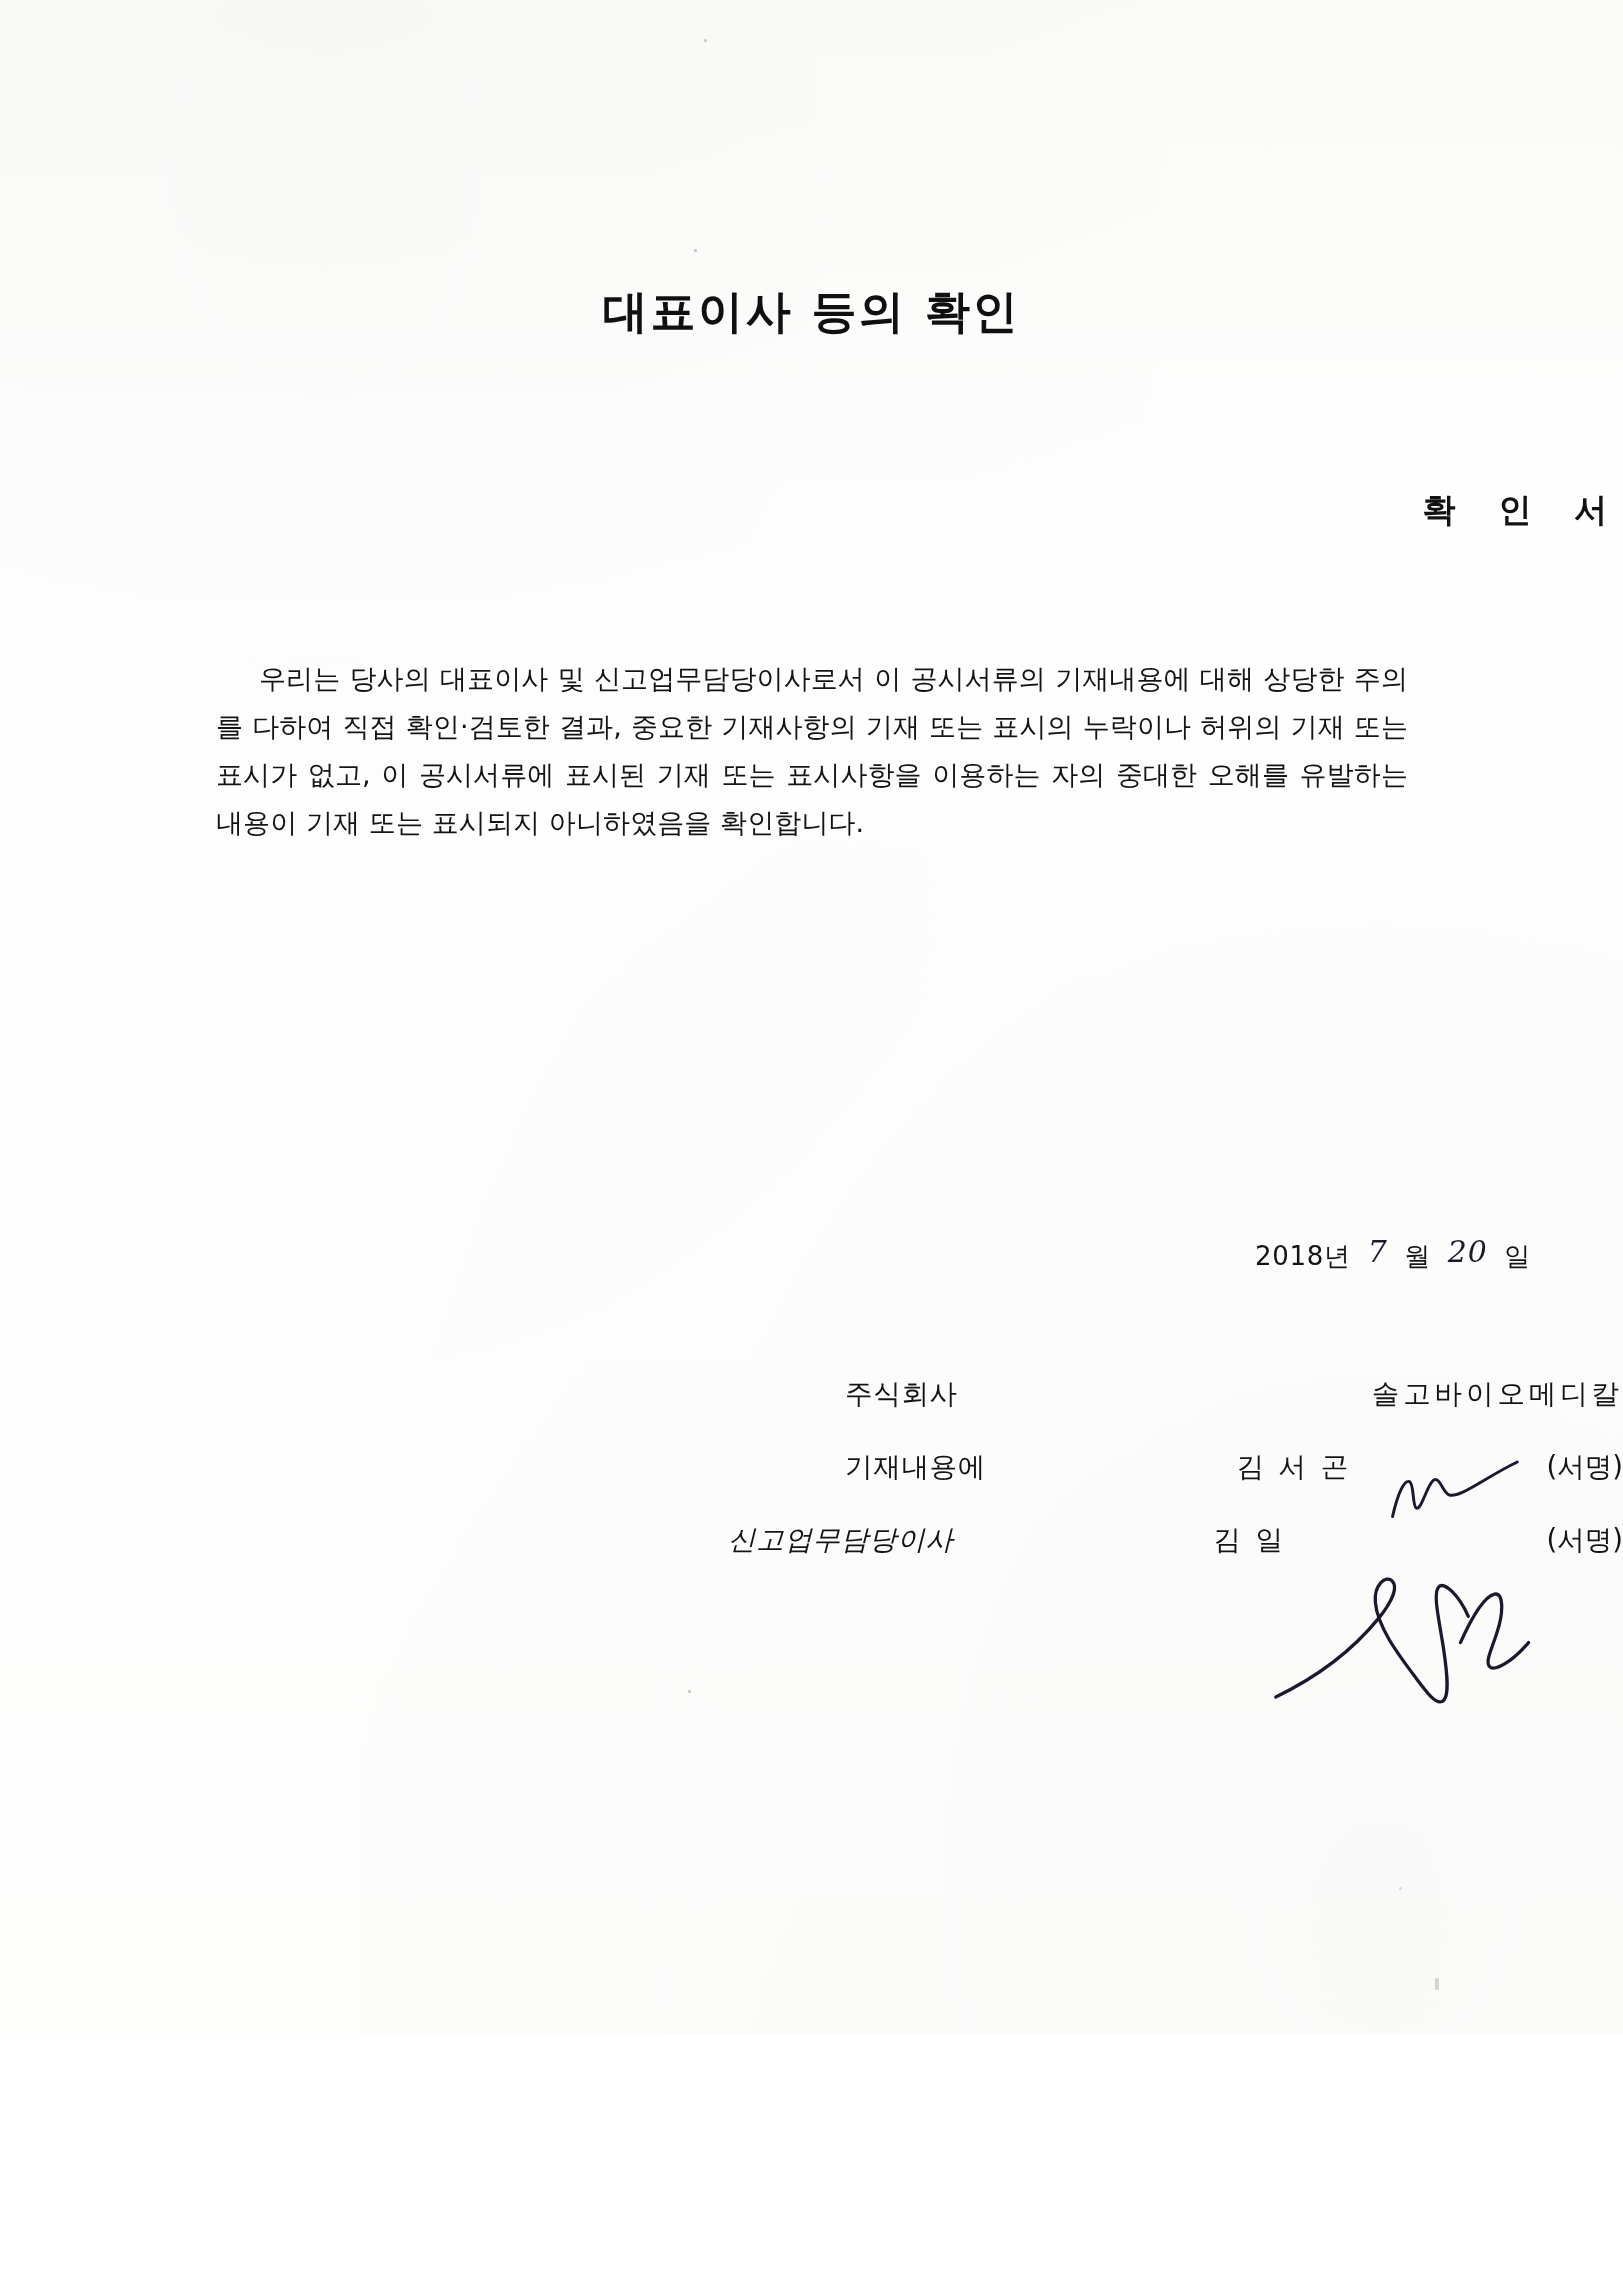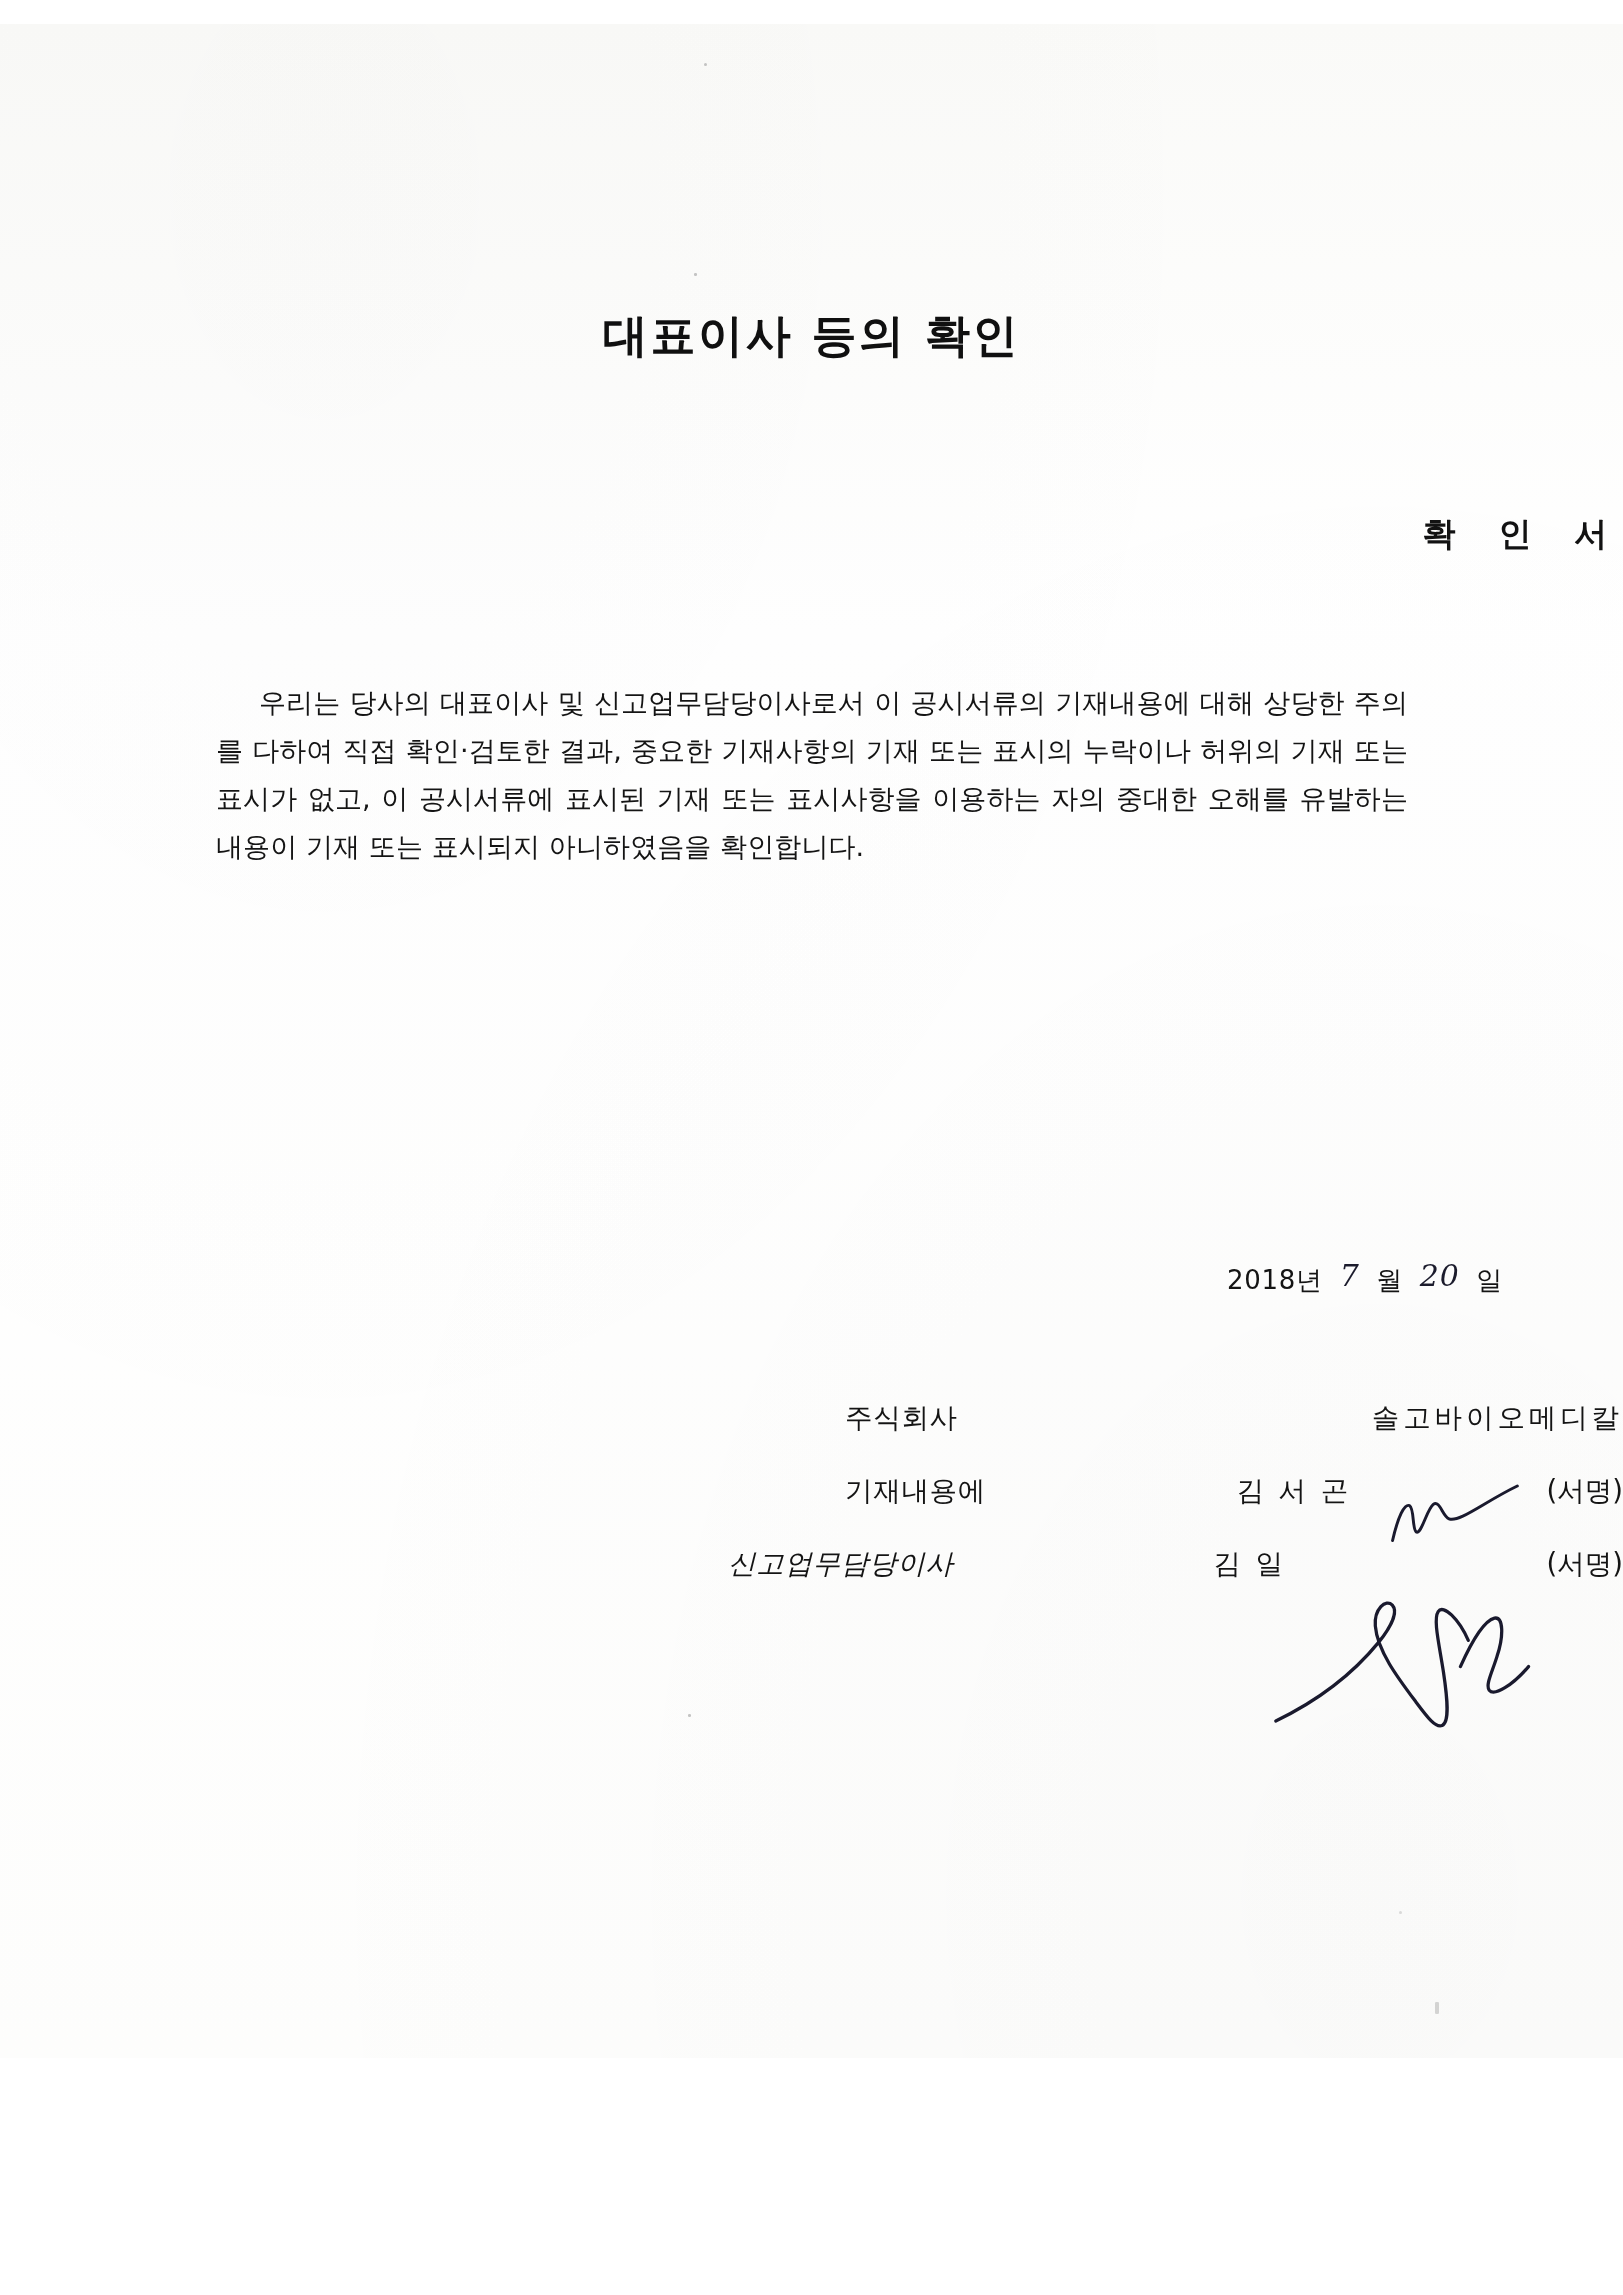--- a/index.html
+++ b/index.html
@@ -10,21 +10,20 @@
   body {
     font-family: "DejaVu Sans", "Liberation Sans", sans-serif;
     color: #111111;
   }
   .page {
     position: relative;
     width: 1623px;
     height: 2034px;
     background: #22c55e;
     overflow: hidden;
-    margin-top: 24px;
   }
   
   .page::before {
     content: "";
     position: absolute;
     inset: 0;
     background:
       radial-gradient(ellipse at 20% 8%, rgba(0,0,0,0.012), rgba(0,0,0,0) 55%),
       radial-gradient(ellipse at 85% 92%, rgba(0,0,0,0.015), rgba(0,0,0,0) 60%),
       linear-gradient(180deg, rgba(250,250,248,1) 0%, rgba(255,255,255,1) 30%, rgba(253,253,252,1) 100%);
@@ -80,21 +79,21 @@
   }
   #para1 { top: 655px; }
   #para2 { top: 934px; }
 
   .date-line {
     position: absolute;
     left: 0;
     top: 1237px;
     width: 1623px;
     text-align: right;
-    padding-right: 120px;
+    padding-right: 92px;
     box-sizing: border-box;
     font-size: 26px;
     color: #141414;
     letter-spacing: 0.7px;
   }
   .hand {
     font-family: "DejaVu Serif", "Liberation Serif", serif;
     font-style: italic;
     font-size: 30px;
     color: #1b1b2c;

